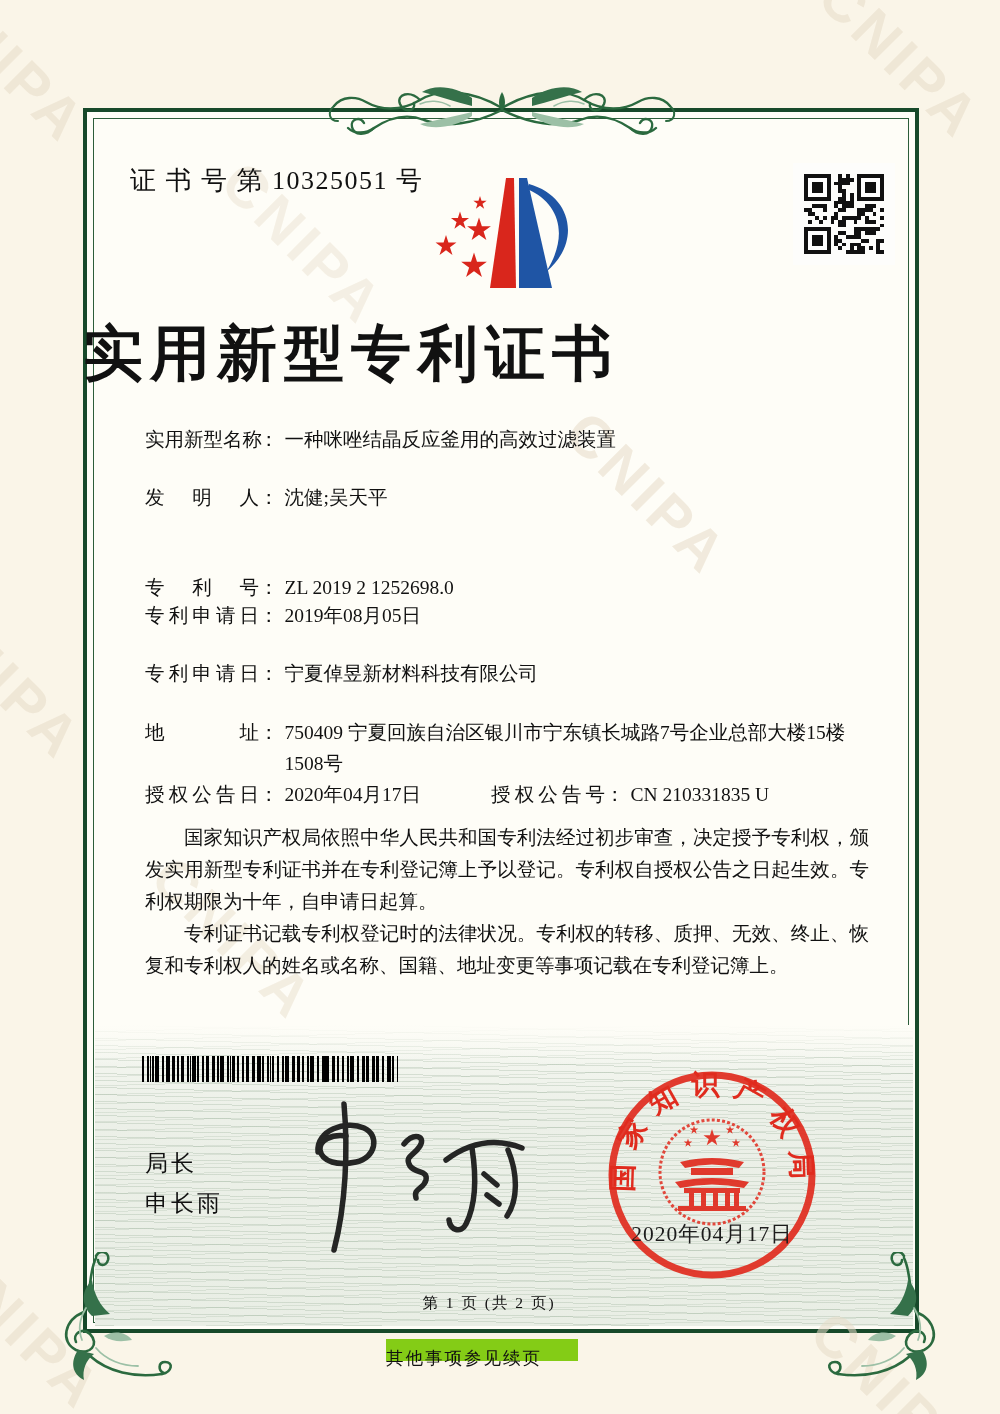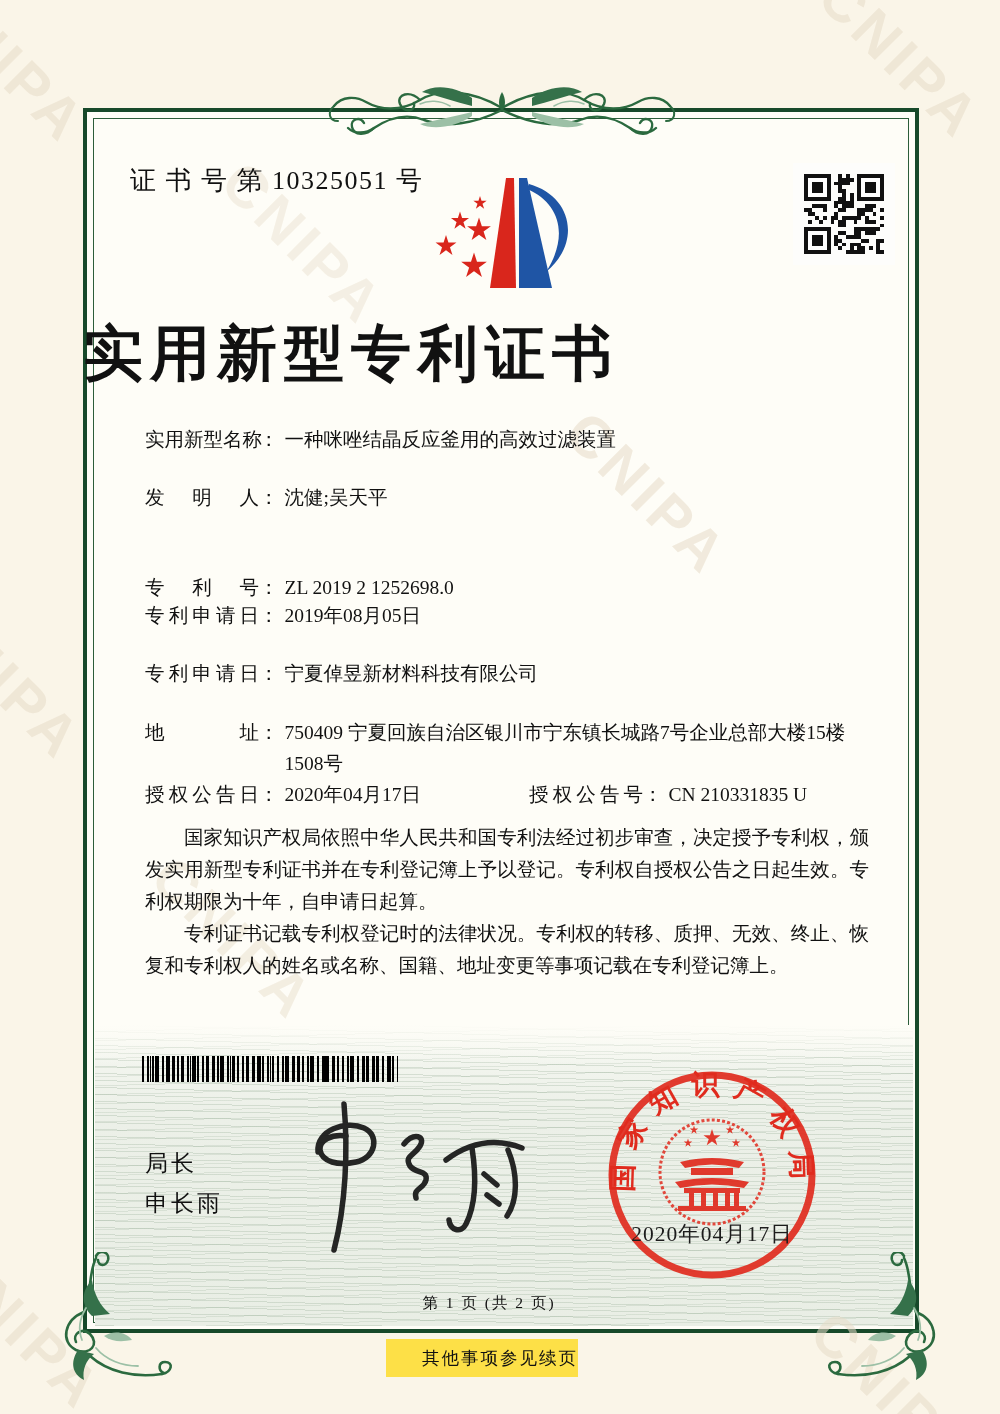--- a/index.html
+++ b/index.html
@@ -69,21 +69,21 @@
   }
   .flabel{
     display:inline-block; width:114px;
     text-align:justify; text-align-last:justify; vertical-align:top;
   }
   .fcolon{display:inline-block; vertical-align:top; margin-right:6px;}
   .fvalue{display:inline-block; vertical-align:top;}
   .r0{top:424px;} .r1{top:482px;} .r2{top:541px;margin-top:31px;} .r3{top:600px;}
   .r4{top:658px;} .r5{top:717px;} .r6{top:779px;}
   .addr-val{white-space:normal; width:585px;}
-  .pair2{margin-left:108px;}
+  .pair2{margin-left:70px;}
   
   .bodytext{
     position:absolute; z-index:3; left:145px; top:822px; width:724px;
     font-size:19.5px; line-height:32px; text-align:justify;
   }
   .bodytext p{margin:0; text-indent:2em;}
   
   .barcode{
     position:absolute; z-index:3; left:142px; top:1056px; width:256px; height:26px;
     background-image:
@@ -97,22 +97,22 @@
     font-size:23px; letter-spacing:3px;
   }
   .signer-title{top:1148px;text-align:center;} .signer-name{top:1188px;}
   .signature{position:absolute; z-index:3; left:280px; top:1092px;}
   .seal{position:absolute; z-index:5; left:605px; top:1068px;}
   .pageinfo{
     position:absolute; z-index:3; left:71px; top:1293px; width:836px;
     text-align:center; font-size:15.5px; letter-spacing:2px;
   }
   .note{
-    position:absolute; z-index:3; left:386px; top:1339px; width:192px; height:38px;
-    background:#fde047; text-align:right; line-height:38px;
+    position:absolute; z-index:3; left:386px; top:1339px; width:192px; height:22px;
+    background:#84cc16; text-align:left; line-height:38px;
     font-size:17.5px; letter-spacing:2px;
   }
 </style>
 </head>
 <body>
 
 <div class="page">
 
   <span class="wm wm1">CNIPA</span>
   <span class="wm wm2">CNIPA</span>

